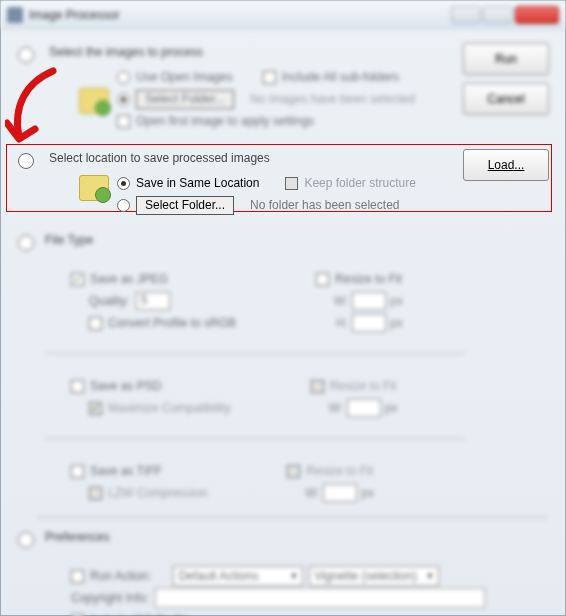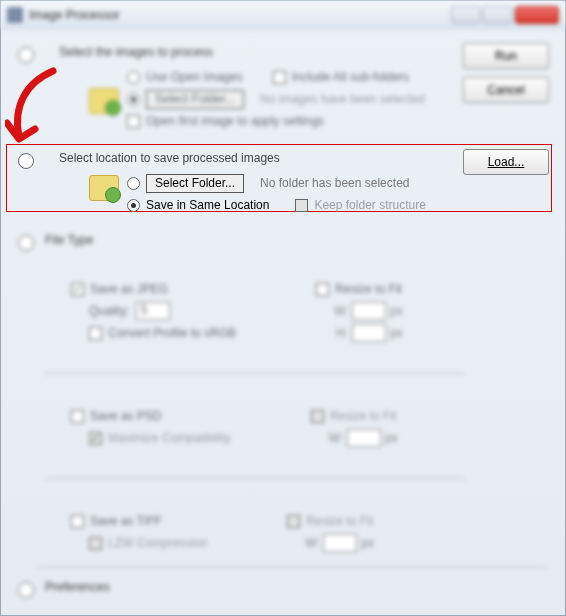--- a/index.html
+++ b/index.html
@@ -53,21 +53,21 @@
     background: linear-gradient(#f07070,#d63a2e);
     border-color: #a82c22;
   }
   .content {
     padding: 10px 16px 10px 16px;
     position: relative;
   }
   .section {
     display: flex;
     align-items: flex-start;
-    gap: 24px;
+    gap: 14px;
     position: relative;
     padding: 6px 0 8px 0;
   }
   .section-num {
     width: 18px;
     display: flex;
     justify-content: center;
     padding-top: 2px;
   }
   .circ {
@@ -129,21 +129,21 @@
   }
   .side-btns2 {
     position: absolute;
     right: 16px;
     display: flex;
     flex-direction: column;
     gap: 8px;
     width: 86px;
   }
   .btn {
-    height: 26px;
+    height: 32px;
     background: linear-gradient(#fdfdfd,#e6e6e6);
     border: 1px solid #888;
     border-radius: 3px;
     display: flex; align-items: center; justify-content: center;
     font-size: 12px;
     text-decoration: underline;
   }
   .btn.nou { text-decoration: none; }
   .folder-icon {
     width: 30px; height: 26px;
@@ -274,30 +274,30 @@
           <div class="circ"></div>
         </div>
       <div class="section-body">
         <div class="section-title">Select location to save processed images</div>
         <div class="row indent2" style="align-items:flex-start;">
           <div class="iconcol">
               <div class="folder-icon"></div>
             </div>
           <div style="flex:1">
             <div class="row">
-              <span class="radio"></span>
-              <span class="sf-btn">Select Folder...</span>
-              <span class="status-text">No folder has been selected</span>
-            </div>
-            <div class="row">
               <span class="radio sel"></span>
               <span>Save in Same Location</span>
               <span style="width:14px"></span>
               <span class="checkbox" style="background:#e2e2e2"></span>
               <span class="greyed">Keep folder structure</span>
+            </div>
+            <div class="row">
+              <span class="radio"></span>
+              <span class="sf-btn">Select Folder...</span>
+              <span class="status-text">No folder has been selected</span>
             </div>
           </div>
         </div>
       </div>
     </div>
 
     <div class="section blur" style="flex-direction:column; align-items:stretch;">
       <div style="display:flex; gap:10px;">
         <div class="section-num">
             <div class="circ"></div>

